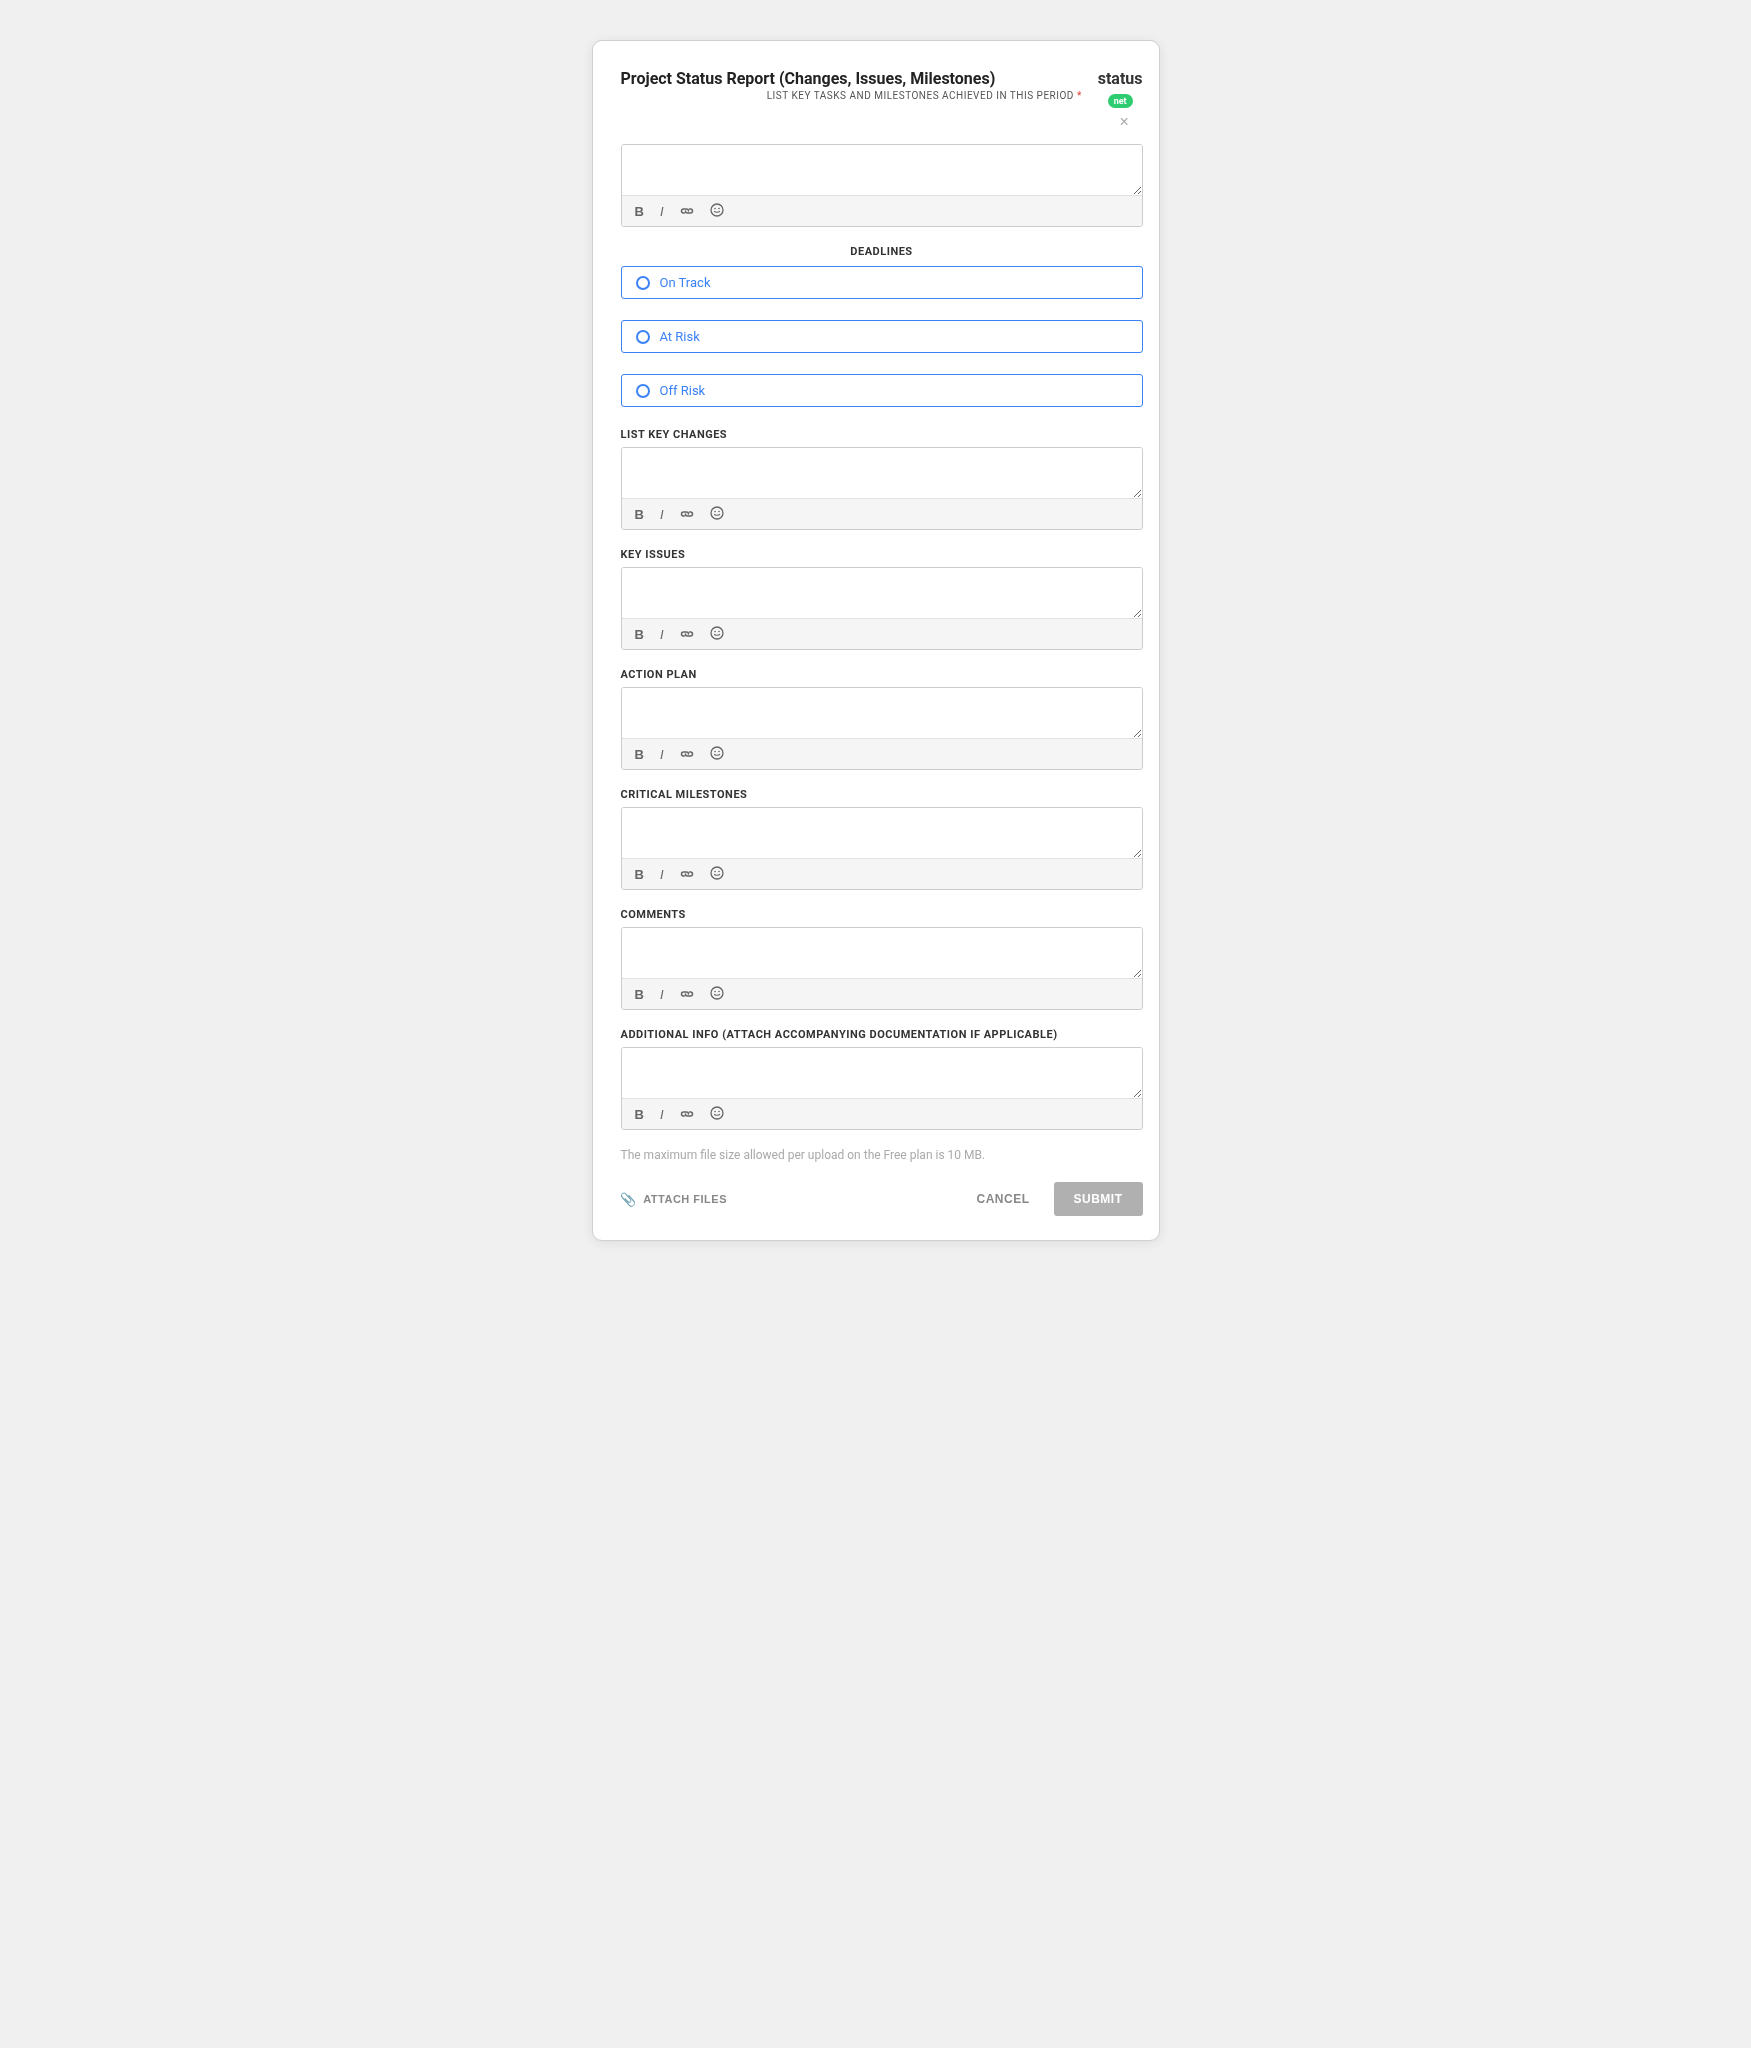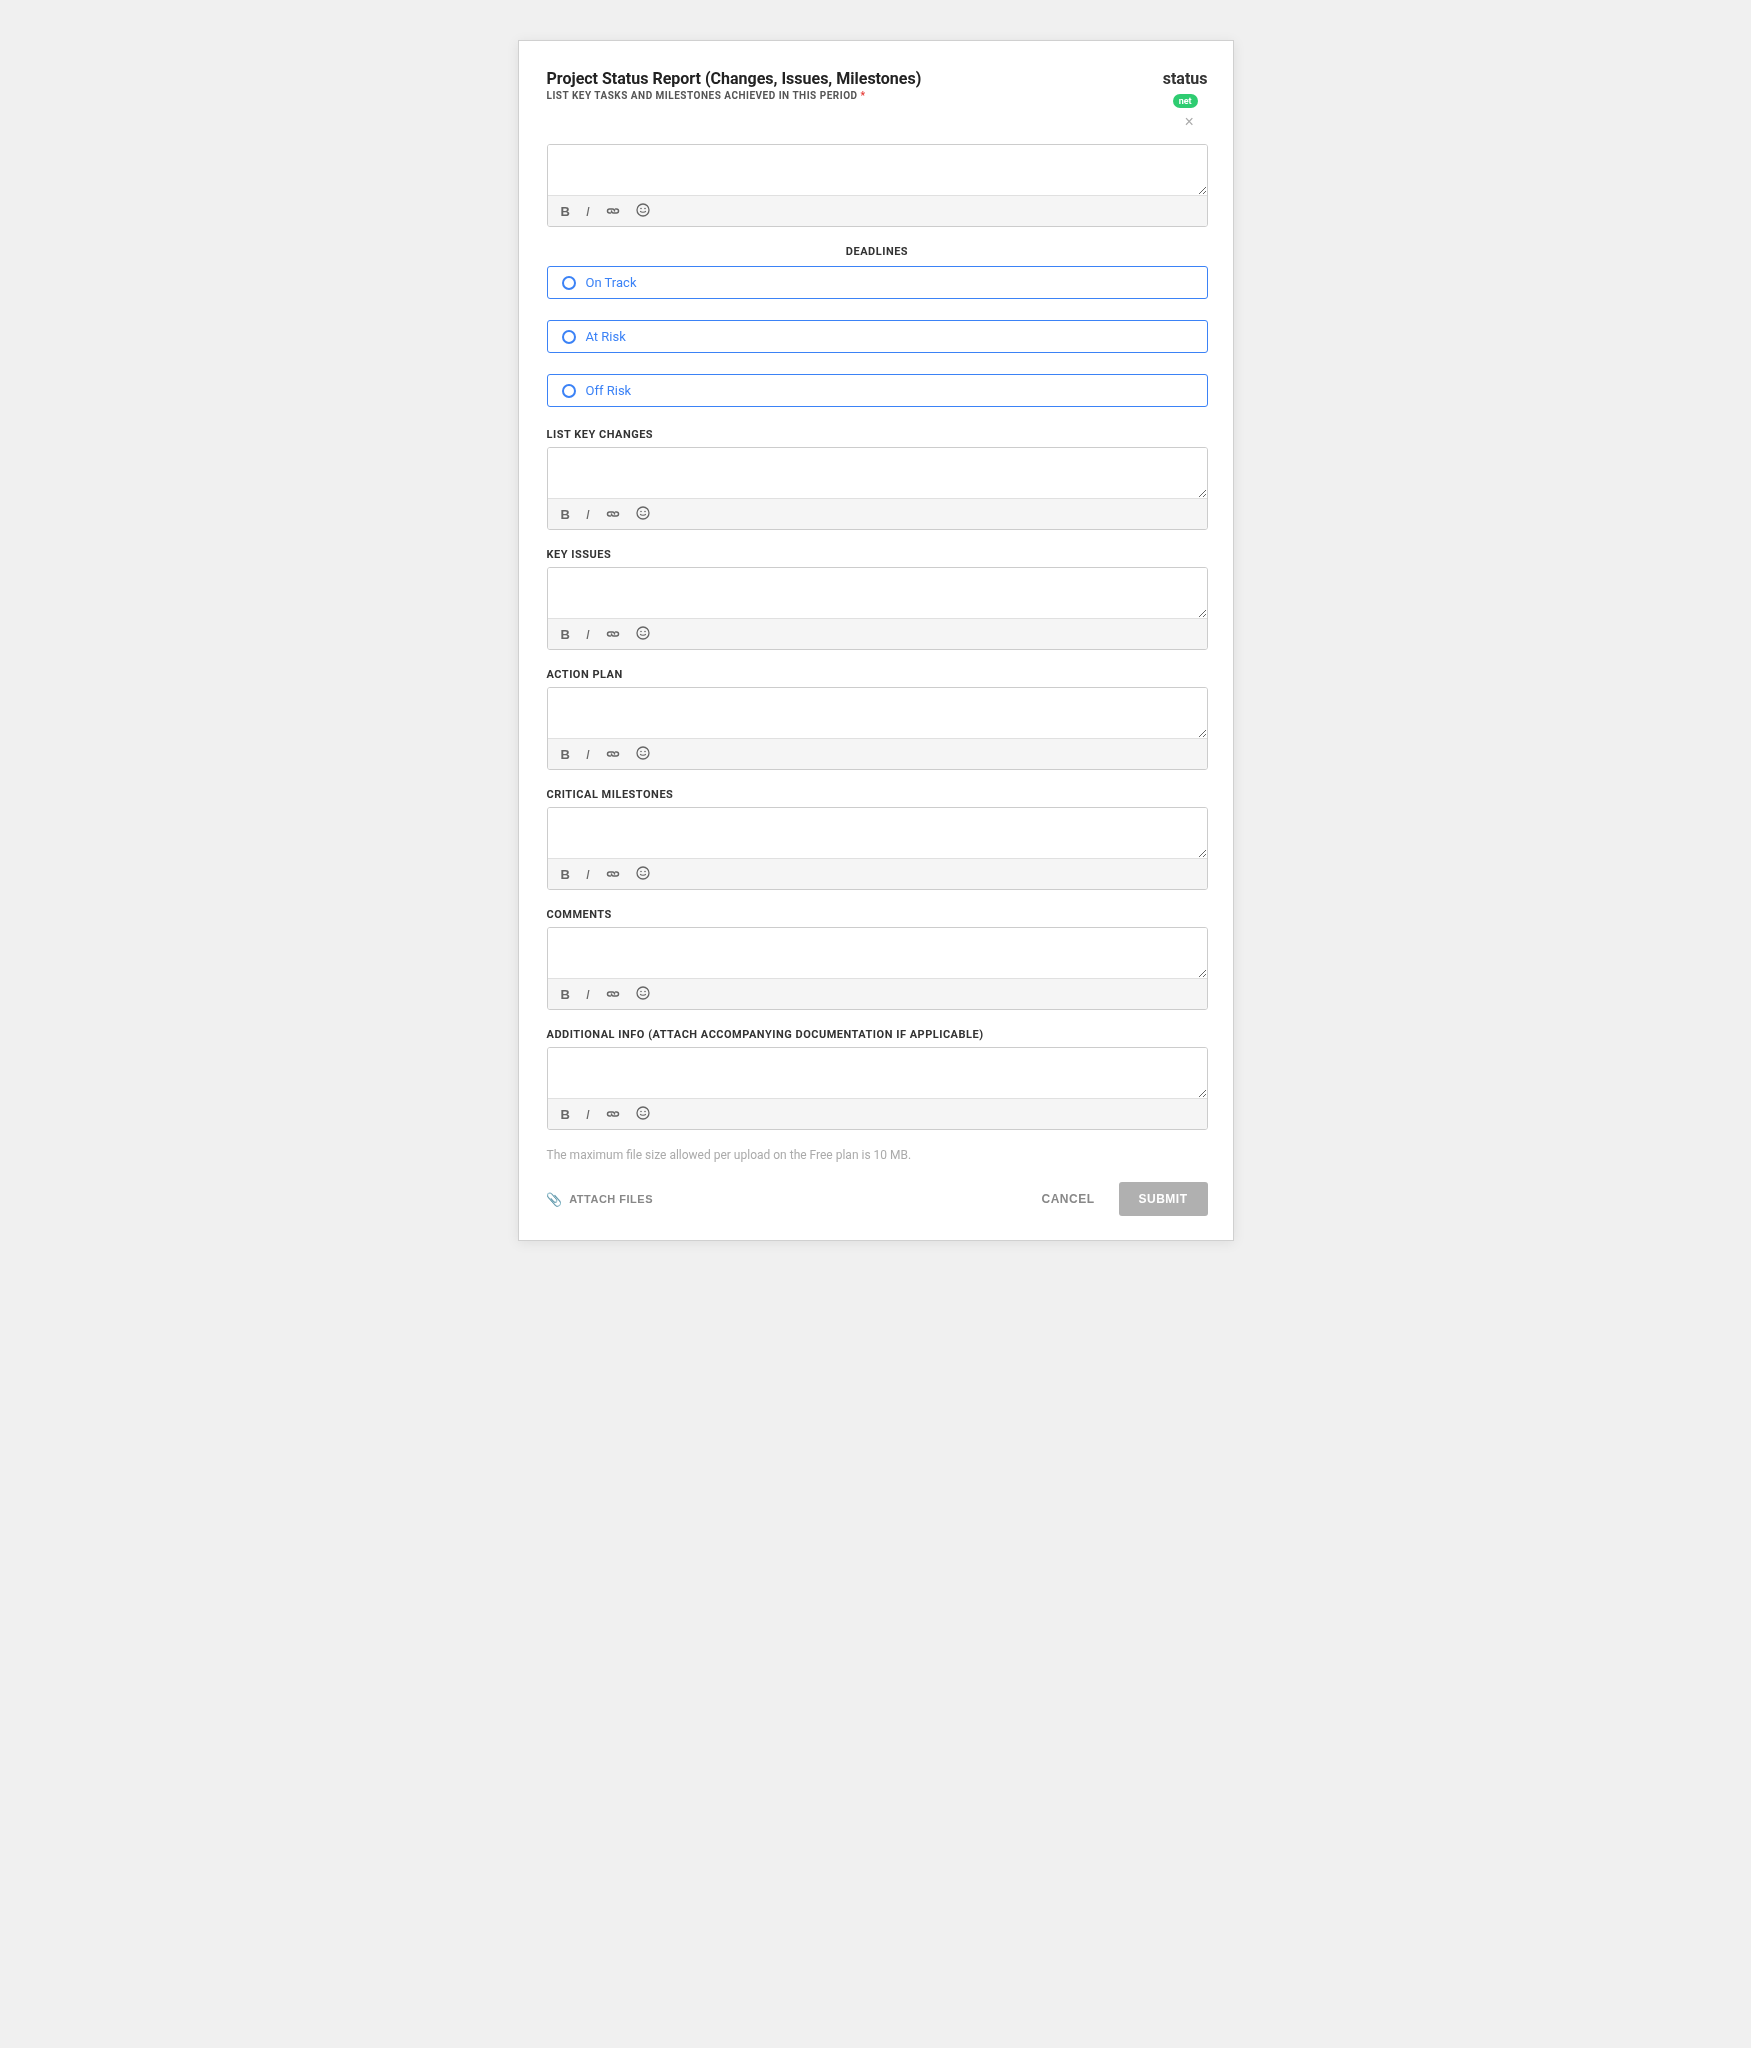--- a/index.html
+++ b/index.html
@@ -14,23 +14,23 @@
       display: flex;
       justify-content: center;
       align-items: flex-start;
       min-height: 100vh;
       padding: 40px 20px;
     }
 
     .modal-container {
       background: #ffffff;
       border: 1px solid #d0d0d0;
-      border-radius: 0;
-      width: 716px;
-      padding: 28px 25px 24px 28px;
+      border-radius: 10px;
+      width: 568px;
+      padding: 28px 16px 24px 28px;
       position: relative;
       box-shadow: 0 2px 12px rgba(0,0,0,0.08);
     }
 
     .modal-header {
       display: flex;
       justify-content: space-between;
       align-items: flex-start;
       margin-bottom: 14px;
     }
@@ -41,23 +41,24 @@
 
     .modal-title {
       font-size: 16px;
       font-weight: 700;
       color: #222222;
       margin-bottom: 2px;
     }
 
     .modal-subtitle {
       font-size: 10px;
-      font-weight: 700;
+      font-weight: 400;
       color: #555555;
       letter-spacing: 0.5px;
+      text-align: right;
     }
 
     .modal-subtitle .required {
       color: #e53935;
     }
 
     .brand-logo {
       display: flex;
       align-items: center;
       gap: 6px;

